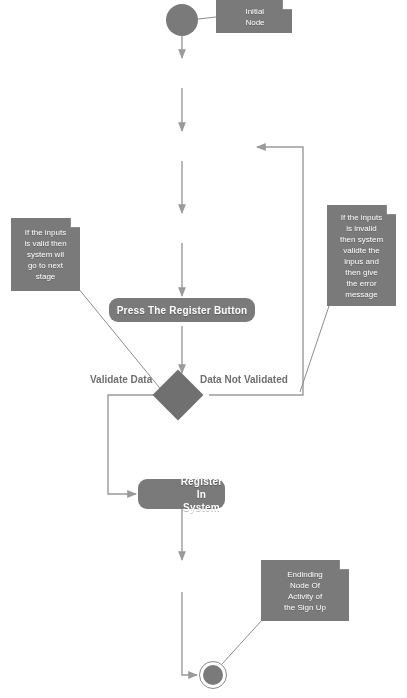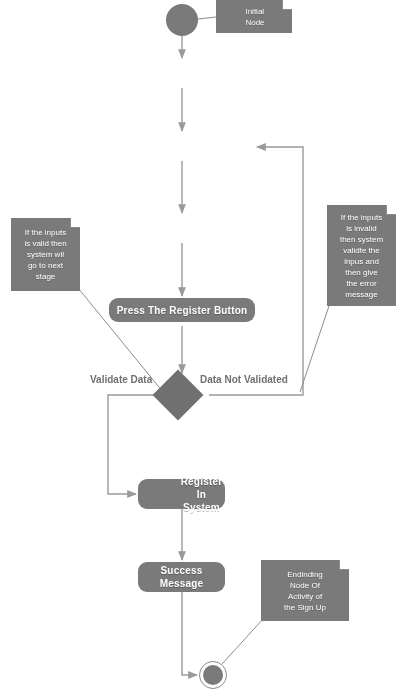--- a/index.html
+++ b/index.html
@@ -195,24 +195,20 @@
     <span>Data Not Validated</span>
   </div>
 
   <div class="decision" style="left:160px; top:377px; width:36px; height:36px;"></div>
 
   <div class="action" style="left:138px; top:479px; width:87px; height:30px;padding-left:40px;">
     <span>Register In
 System</span>
   </div>
 
-  <div class="action" style="left:138px; top:562px; width:87px; height:30px;">
-    <span>Success
-Message</span>
-  </div>
 
   <div class="note" style="left:261px; top:560px; width:88px; height:61px;">
     <span class="fold"></span>
     <span>Endinding
 Node Of
 Activity of
 the Sign Up</span>
   </div>
 
   <div class="final-node" style="left:199px; top:661px; width:28px; height:28px;">

